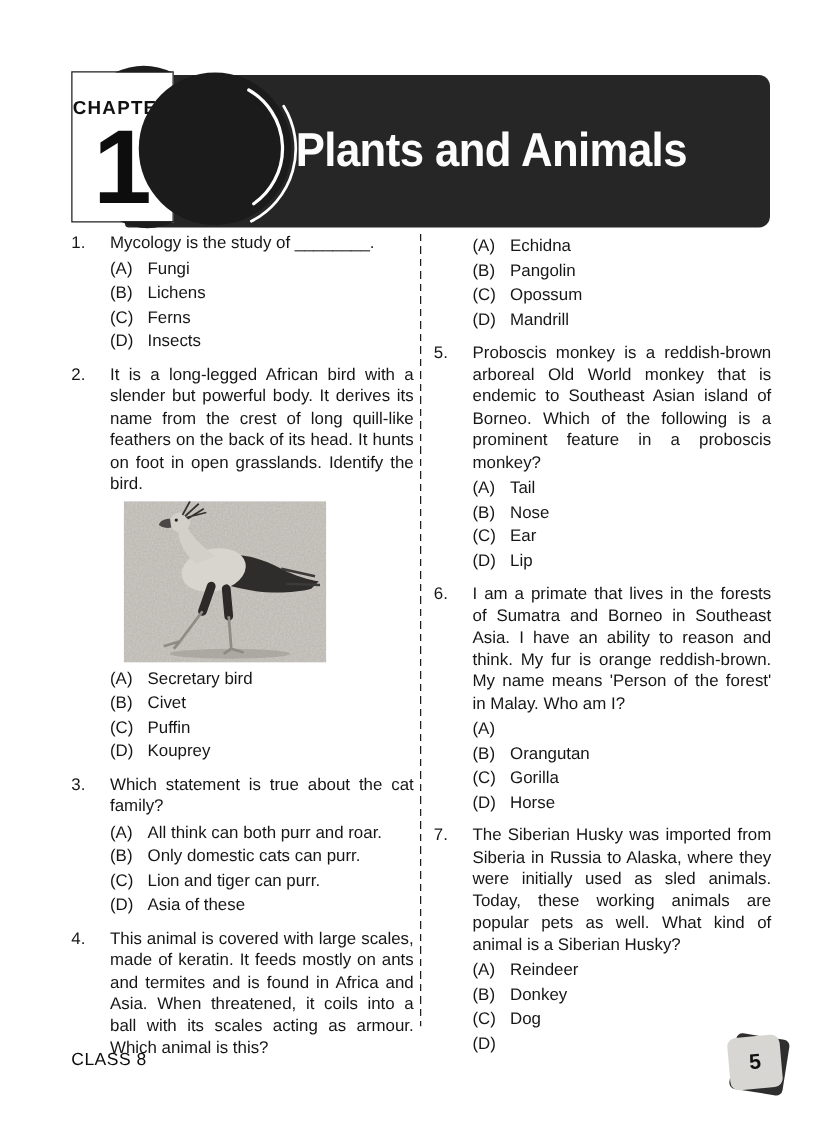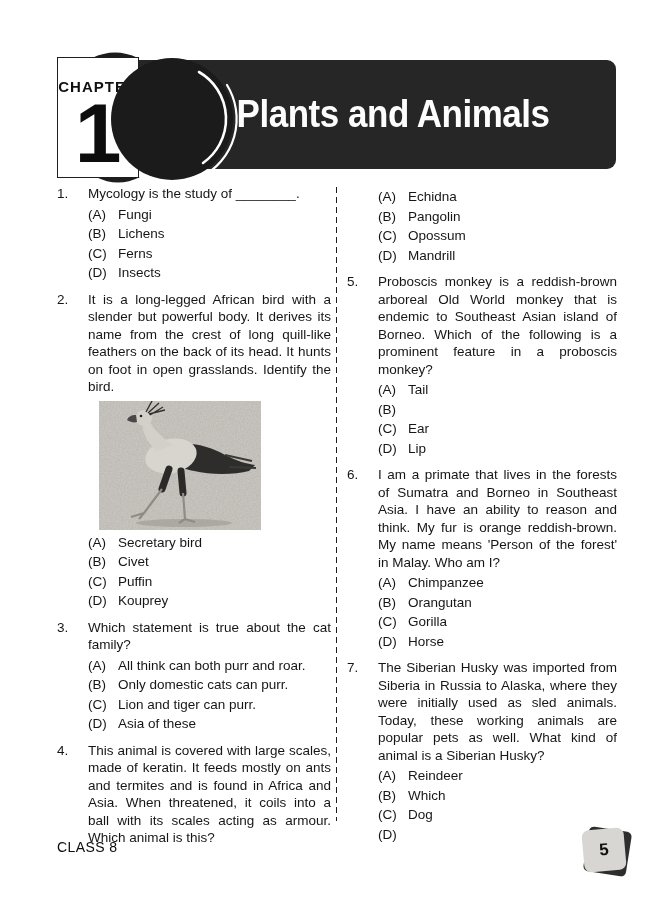--- a/index.html
+++ b/index.html
@@ -1,20 +1,20 @@
 <!DOCTYPE html>
 <html><head>
 <meta charset="utf-8">
 <style>
   html,body { margin:0; padding:0; background:#fff; }
   .page { position:relative; width:672px; height:912px; background:#ffffff; overflow:hidden;
           font-family:"Liberation Sans", sans-serif; color:#161616; }
 
   
-  .hbar { position:absolute; left:100px; top:60px; width:516px; height:109px;
+  .hbar { position:absolute; left:100px; top:60px; width:516px; height:122px;
           background:#262626; border-radius:3px 9px 9px 3px;
           display:flex; align-items:center; justify-content:center; padding-left:70px; box-sizing:border-box; }
   .htitle { color:#fdfdfd; font-size:38px; font-weight:bold; letter-spacing:-0.5px;
             transform:scaleX(.92); transform-origin:center; white-space:nowrap; }
   .hbox { position:absolute; left:57px; top:57px; width:82px; height:121px;
           background:#ffffff; border:1.4px solid #1f1f1f; box-sizing:border-box;
           display:flex; flex-direction:column; align-items:center; padding-top:20px; z-index:2; }
   .hchapter { font-size:15px; font-weight:bold; letter-spacing:1px; color:#111; }
   .hnum { font-size:84px; font-weight:bold; line-height:0.78; margin-top:6px; color:#0d0d0d; }
   .hornament { position:absolute; left:0; top:0; z-index:3; pointer-events:none; }
@@ -211,41 +211,41 @@
         <span class="qnum">5.</span>
         <p class="qtext">Proboscis monkey is a reddish-brown arboreal Old World monkey that is endemic to Southeast Asian island of Borneo. Which of the following is a prominent feature in a proboscis monkey?</p>
       </div>
       <div class="opts">
         <div class="opt">
           <span class="ol">(A)</span>
           <span class="ot">Tail</span>
         </div>
         <div class="opt">
           <span class="ol">(B)</span>
+          <span class="ot">Nose</span>
         </div>
         <div class="opt">
           <span class="ol">(C)</span>
           <span class="ot">Ear</span>
         </div>
         <div class="opt">
           <span class="ol">(D)</span>
           <span class="ot">Lip</span>
         </div>
       </div>
     </div>
 
     <div class="q">
       <div class="qrow">
         <span class="qnum">6.</span>
         <p class="qtext">I am a primate that lives in the forests of Sumatra and Borneo in Southeast Asia. I have an ability to reason and think. My fur is orange reddish-brown. My name means 'Person of the forest' in Malay. Who am I?</p>
       </div>
       <div class="opts">
         <div class="opt">
           <span class="ol">(A)</span>
-          <span class="ot">Chimpanzee</span>
         </div>
         <div class="opt">
           <span class="ol">(B)</span>
           <span class="ot">Orangutan</span>
         </div>
         <div class="opt">
           <span class="ol">(C)</span>
           <span class="ot">Gorilla</span>
         </div>
         <div class="opt">
@@ -260,21 +260,21 @@
         <span class="qnum">7.</span>
         <p class="qtext">The Siberian Husky was imported from Siberia in Russia to Alaska, where they were initially used as sled animals. Today, these working animals are popular pets as well. What kind of animal is a Siberian Husky?</p>
       </div>
       <div class="opts">
         <div class="opt">
           <span class="ol">(A)</span>
           <span class="ot">Reindeer</span>
         </div>
         <div class="opt">
           <span class="ol">(B)</span>
-          <span class="ot">Which</span>
+          <span class="ot">Donkey</span>
         </div>
         <div class="opt">
           <span class="ol">(C)</span>
           <span class="ot">Dog</span>
         </div>
         <div class="opt">
           <span class="ol">(D)</span>
         </div>
       </div>
     </div>

